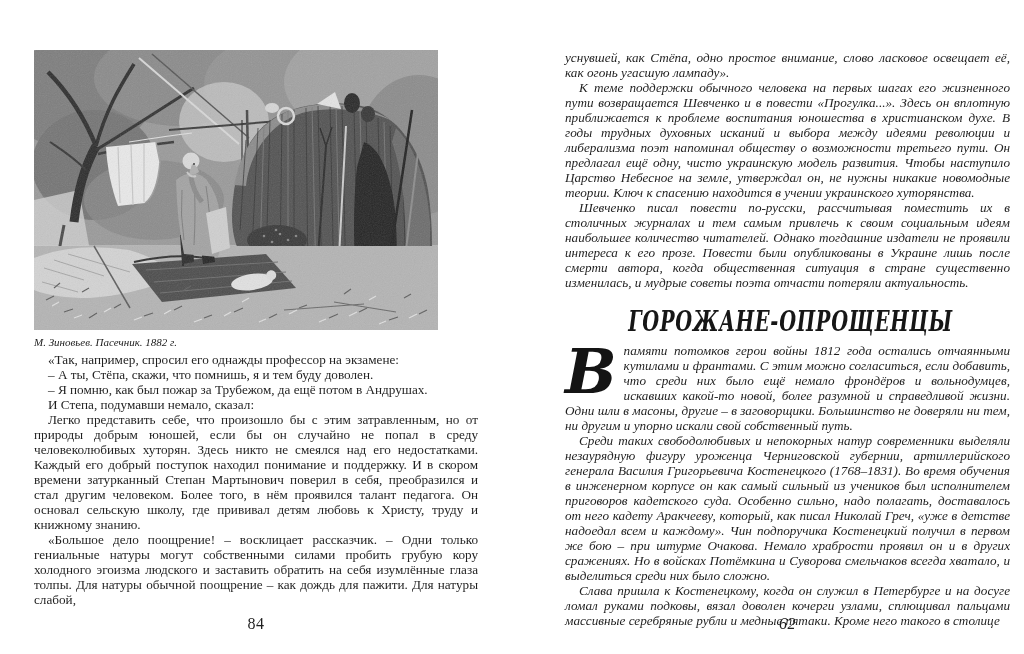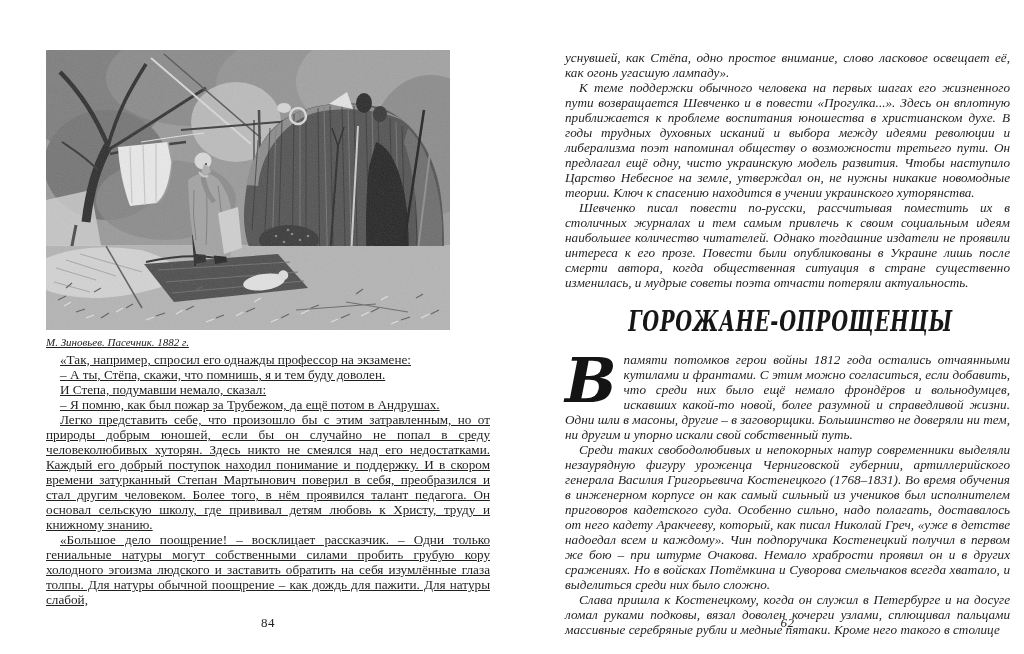--- a/index.html
+++ b/index.html
@@ -1,36 +1,36 @@
 <!DOCTYPE html>
 <html lang="ru"><head>
 <meta charset="utf-8">
 <style>
   html,body{margin:0;padding:0;background:#ffffff;}
   body{width:1024px;height:654px;overflow:hidden;
        font-family:"Liberation Serif","DejaVu Serif",serif;color:#1f1f1f;}
   .spread{position:relative;width:1024px;height:654px;background:#ffffff;}
   .page{position:absolute;top:50px;height:604px;}
-  .page-left{left:46px;width:444px;text-decoration:underline;}
+  .page-left{left:34px;width:444px;}
   .page-right{left:565px;width:445px;font-style:italic;}
   figure{margin:0;padding:0;}
   .illustration{width:404px;height:280px;line-height:0;}
   .illustration svg{display:block;}
   figcaption{font-style:italic;font-size:11px;line-height:13px;margin-top:6px;color:#232323;}
   .body{font-size:13.2px;line-height:15px;text-align:justify;hyphens:auto;-webkit-hyphens:auto;}
   .page-left .body{margin-top:3px;}
   .body p{margin:0;padding:0;}
   .body p.indent{text-indent:14px;}
-  .chapter{margin:17px 0 15px;text-align:center;font-weight:bold;white-space:nowrap;}
+  .chapter{margin:17px 0 6px;text-align:center;font-weight:bold;white-space:nowrap;}
   .chapter .cond{display:inline-block;transform:scaleX(0.72);transform-origin:50% 50%;
        font-family:"DejaVu Serif",serif;font-size:27px;line-height:30px;letter-spacing:1px;color:#161616;}
   .dropcap{float:left;font-family:"DejaVu Serif",serif;font-weight:bold;
        font-size:61px;line-height:49px;padding:4px 7px 0 0;color:#141414;}
   .pagenum{position:absolute;top:565px;left:0;width:100%;text-align:center;
-       font-size:13px;letter-spacing:0.5px;color:#1f1f1f;}
+       font-size:16px;letter-spacing:0.5px;color:#1f1f1f;}
 </style>
 </head>
 <body>
 
 <div class="spread">
 
   <div class="page page-left">
     <figure>
       <div class="illustration">
         <svg width="404" height="280" viewBox="0 0 404 280" xmlns="http://www.w3.org/2000/svg">
@@ -152,22 +152,22 @@
 
             <rect width="404" height="280" filter="url(#grain)" opacity="0.5"></rect>
           </g>
         </svg>
       </div>
       <figcaption>М. Зиновьев. Пасечник. 1882 г.</figcaption>
     </figure>
     <div class="body">
       <p class="indent">«Так, например, спросил его однажды профессор на экзамене:</p>
       <p class="indent">– А ты, Стёпа, скажи, что помнишь, я и тем буду доволен.</p>
+      <p class="indent">– Я помню, как был пожар за Трубежом, да ещё потом в Андрушах.</p>
       <p class="indent">И Степа, подумавши немало, сказал:</p>
-      <p class="indent">– Я помню, как был пожар за Трубежом, да ещё потом в Андрушах.</p>
       <p class="indent">Легко представить себе, что произошло бы с этим затравленным, но от природы добрым юношей, если бы он случайно не попал в среду человеколюбивых хуторян. Здесь никто не смеялся над его недостатками. Каждый его добрый поступок находил понимание и поддержку. И в скором времени затурканный Степан Мартынович поверил в себя, преобразился и стал другим человеком. Более того, в нём проявился талант педагога. Он основал сельскую школу, где прививал детям любовь к Христу, труду и книжному знанию.</p>
       <p class="indent">«Большое дело поощрение! – восклицает рассказчик. – Одни только гениальные натуры могут собственными силами пробить грубую кору холодного эгоизма людского и заставить обратить на себя изумлённые глаза толпы. Для натуры обычной поощрение – как дождь для пажити. Для натуры слабой,</p>
     </div>
     <div class="pagenum">84</div>
   </div>
 
   <div class="page page-right">
     <div class="body">
       <p>уснувшей, как Стёпа, одно простое внимание, слово ласковое освещает её, как огонь угасшую лампаду».</p>
       <p class="indent">К теме поддержки обычного человека на первых шагах его жизненного пути возвращается Шевченко и в повести «Прогулка...». Здесь он вплотную приближается к проблеме воспитания юношества в христианском духе. В годы трудных духовных исканий и выбора между идеями революции и либерализма поэт напоминал обществу о возможности третьего пути. Он предлагал ещё одну, чисто украинскую модель развития. Чтобы наступило Царство Небесное на земле, утверждал он, не нужны никакие новомодные теории. Ключ к спасению находится в учении украинского хуторянства.</p>

